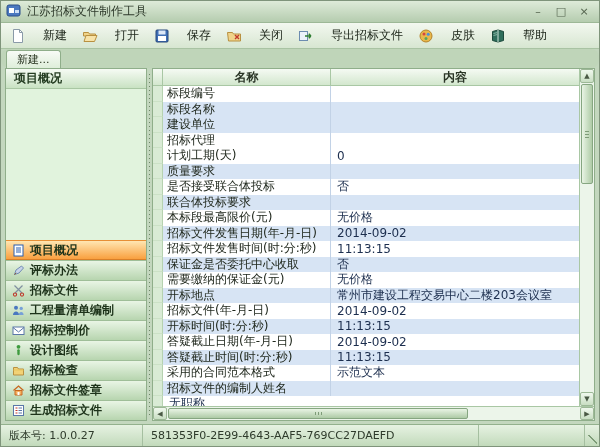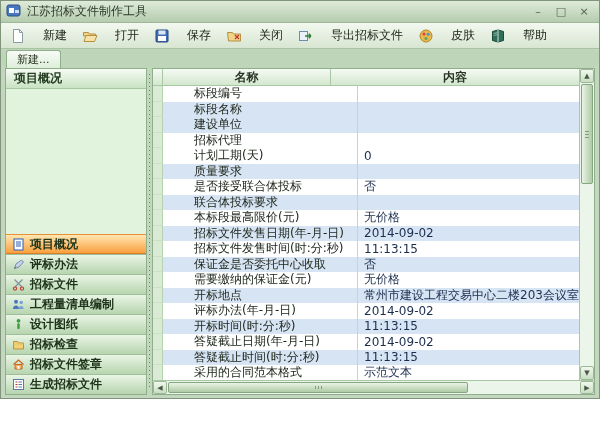--- a/index.html
+++ b/index.html
@@ -1,17 +1,17 @@
 <!DOCTYPE html>
 <html><head>
 <meta charset="utf-8">
 <style>
   * { box-sizing: border-box; margin: 0; padding: 0; }
   html,body { width:600px; height:447px; background:#fff; font-family:"DejaVu Sans","Liberation Sans",sans-serif; }
-  .window { width:600px; height:399px; display:flex; flex-direction:column; background:#C3D7BE; border:1px solid #7F947B; overflow:hidden; }
+  .window { width:600px; height:447px; display:flex; flex-direction:column; background:#C3D7BE; border:1px solid #7F947B; overflow:hidden; }
 
   
   .titlebar { height:22px; flex:0 0 22px; display:flex; align-items:center; gap:5px; padding:0 6px 0 5px; background:linear-gradient(#DEEBD9,#B5CCAF); border-bottom:1px solid #9DB897; }
   .titlebar .app-title { flex:1; font-size:12px; color:#2E3A2B; }
   .winbtn { width:18px; height:15px; display:flex; align-items:center; justify-content:center; font-size:11px; color:#55654F; cursor:default; }
 
   
   .toolbar { height:26px; flex:0 0 26px; display:flex; align-items:center; gap:5px; padding:0 4px; background:linear-gradient(#F3F8F0,#D7E6D1); border-bottom:1px solid #A9C3A3; }
   .tbtn { display:flex; align-items:center; gap:17px; padding:2px 5px; font-size:12px; color:#20291D; border-radius:2px; }
   .tbtn .icon { width:16px; height:16px; display:inline-flex; }
@@ -44,21 +44,21 @@
   .corner-cell { width:10px; flex:0 0 10px; background:linear-gradient(#F5FAF3,#D3E7CE); border-right:1px solid #A9C7A4; border-bottom:1px solid #A9C7A4; }
   .hcell { display:flex; align-items:center; justify-content:center; font-size:12px; font-weight:bold; color:#2A3526;
            background:linear-gradient(#F5FAF3,#D3E7CE); border-right:1px solid #A9C7A4; border-bottom:1px solid #A9C7A4; }
   .hcell.name { width:168px; flex:0 0 168px;font-family:Liberation Serif, serif; }
   .hcell.value { flex:1; border-right:none; }
   .rows { flex:1; overflow:hidden; }
   .trow { height:15.5px; display:flex; background:#FFFFFF; }
   .trow.alt { background:#D7E4F4; }
   .rh { width:10px; flex:0 0 10px; background:#D9EBD5; border-right:1px solid #B6D2B0; border-bottom:1px solid #CBE1C6; }
   .cname { width:168px; flex:0 0 168px; display:flex; align-items:center; padding-left:4px; font-size:12px; color:#21291E;
-           border-right:1px solid #C2D2E6; overflow:hidden; white-space:nowrap;margin-left:27px; }
+           border-right:1px solid #C2D2E6; overflow:hidden; white-space:nowrap; }
   .cvalue { flex:1; display:flex; align-items:center; padding-left:6px; font-size:12px; color:#1C2E4E; overflow:hidden; white-space:nowrap; }
 
   
   .vscroll { width:15px; flex:0 0 15px; display:flex; flex-direction:column; background:#ECF5EA; border-left:1px solid #A9C7A4; }
   .sbtn { height:14px; flex:0 0 14px; display:flex; align-items:center; justify-content:center; font-size:7px; color:#495844;
           background:linear-gradient(#F0F8EE,#C9DEC3); border:1px solid #9DB897; border-radius:2px; }
   .vthumb { height:100px; margin:1px; background:linear-gradient(90deg,#E9F4E5,#AECBA6); border:1px solid #86A681; border-radius:2px; position:relative; }
   .vthumb::after { content:""; position:absolute; left:3px; right:3px; top:46px; height:7px;
                    background-image:repeating-linear-gradient(#7E9C78 0 1px, transparent 1px 3px); }
   .vtrack { flex:1; }
@@ -217,20 +217,29 @@
             <span class="icon">
               <svg width="13" height="13" viewBox="0 0 13 13">
                 <circle cx="4" cy="3.8" r="2" fill="#4A78C0"></circle>
                 <path d="M1 11c0-2.2 1.3-3.5 3-3.5S7 8.8 7 11z" fill="#4A78C0"></path>
                 <circle cx="9.2" cy="4.4" r="1.7" fill="#76A0D8"></circle>
                 <path d="M6.8 11c0-2 1.1-3.1 2.4-3.1s2.4 1.1 2.4 3.1z" fill="#76A0D8"></path>
               </svg>
             </span>
             <span>工程量清单编制</span>
           </div>
+          <div class="nav-item">
+            <span class="icon">
+              <svg width="13" height="13" viewBox="0 0 13 13">
+                <rect x="1" y="3" width="11" height="7.5" fill="#fff" stroke="#5A77A8"></rect>
+                <path d="M1 3.5 6.5 8 12 3.5" fill="none" stroke="#5A77A8"></path>
+              </svg>
+            </span>
+            <span>招标控制价</span>
+          </div>
           <div class="nav-item alt">
             <span class="icon">
               <svg width="13" height="13" viewBox="0 0 13 13">
                 <circle cx="6.5" cy="2.8" r="1.9" fill="#3E9B3E"></circle>
                 <rect x="5.3" y="5.2" width="2.4" height="6" rx="1.1" fill="#3E9B3E"></rect>
               </svg>
             </span>
             <span>设计图纸</span>
           </div>
           <div class="nav-item alt">
@@ -342,21 +351,21 @@
                 <div class="cname">需要缴纳的保证金(元)</div>
                 <div class="cvalue">无价格</div>
               </div>
               <div class="trow alt">
                 <div class="rh"></div>
                 <div class="cname">开标地点</div>
                 <div class="cvalue">常州市建设工程交易中心二楼203会议室</div>
               </div>
               <div class="trow">
                 <div class="rh"></div>
-                <div class="cname">评标办法(年-月-日)</div>
+                <div class="cname">招标文件(年-月-日)</div>
                 <div class="cvalue">2014-09-02</div>
               </div>
               <div class="trow alt">
                 <div class="rh"></div>
                 <div class="cname">开标时间(时:分:秒)</div>
                 <div class="cvalue">11:13:15</div>
               </div>
               <div class="trow">
                 <div class="rh"></div>
                 <div class="cname">答疑截止日期(年-月-日)</div>
@@ -392,14 +401,24 @@
       </div>
       <div class="hscroll">
         <div class="hbtn">◀</div>
         <div class="hthumb"></div>
         <div class="htrack"></div>
         <div class="hbtn">▶</div>
       </div>
     </div>
   </div>
 
+  <div class="statusbar">
+    <div class="seg version">
+      <span>版本号: 1.0.0.27</span>
+    </div>
+    <div class="seg guid">
+      <span>581353F0-2E99-4643-AAF5-769CC27DAEFD</span>
+    </div>
+    <div class="seg spare"></div>
+    <div class="grip"></div>
+  </div>
 
 </div>
 
 </body></html>

